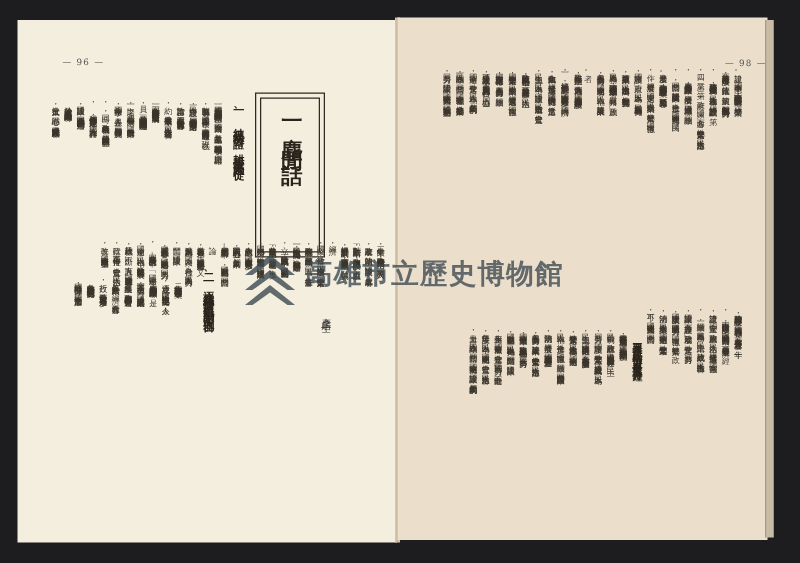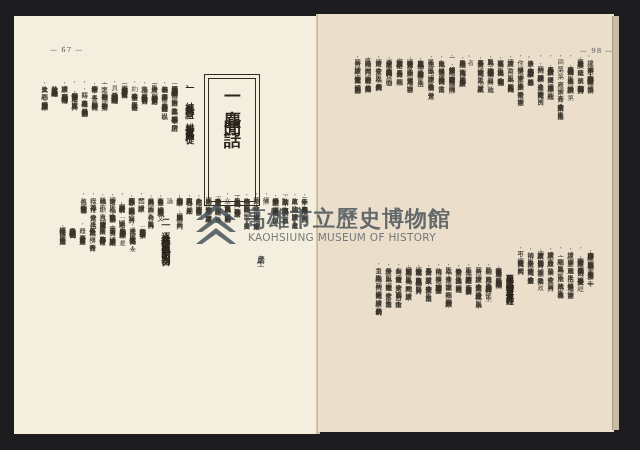--- a/index.html
+++ b/index.html
@@ -19,21 +19,21 @@
   .section-head{position:absolute;writing-mode:vertical-rl;font-size:8px;font-weight:bold;color:#2a241d;letter-spacing:1.5px;}
   .wm{position:absolute;left:192px;top:202px;width:272px;height:44px;pointer-events:none;}
   .wm-logo{position:absolute;left:0;top:0;width:48px;height:48px;}
   .wm-cn{position:absolute;left:52px;top:2px;font-family:"DejaVu Sans",sans-serif;font-size:22px;font-weight:bold;color:rgba(60,72,80,0.78);letter-spacing:1px;white-space:nowrap;}
   .wm-en{position:absolute;left:56px;top:29px;font-family:"DejaVu Sans",sans-serif;font-size:10.5px;color:rgba(70,80,88,0.72);letter-spacing:0.3px;white-space:nowrap;}
 </style>
 </head>
 <body>
 
 <div class="page page-left">
-  <div class="pnum" style="left:36px;top:30px;">— 67 —</div>
+  <div class="pnum" style="left:36px;top:30px;">— 96 —</div>
 
   <div id="left-upper">
       <div class="col" style="left: 156px; top: 64px; height: 122px;">一般國人國家紀會員利益非共計四學業經商同人士，對全國內一致，無益主參臨，或聯繫時期令收學，所謂權臣</div>
       <div class="col" style="left: 146px; top: 64px; height: 122px;">強制義務者，參與國家工作下去，資源共有公民有力處理歷國，以現在</div>
       <div class="col" style="left: 136px; top: 64px; height: 122px;">令民一齊建設，全體同心力量前進國家興旺發展之路</div>
       <div class="col" style="left: 126px; top: 64px; height: 122px;">政治言論，曾經有五年之後對於社會有益各方面</div>
       <div class="col" style="left: 116px; top: 64px; height: 122px;">約，社會事業發展十年，與人民生活一致之改善</div>
       <div class="col" style="left: 106px; top: 64px; height: 122px;">一方面政府需要重新檢討「對國家之前途」之發展前</div>
       <div class="col" style="left: 96px; top: 64px; height: 122px;">員，業務及相關事宜處理「思想問題」組織處理</div>
       <div class="col" style="left: 86px; top: 64px; height: 122px;">一之際，公有四十種問題，國內外的改革方案</div>
@@ -156,14 +156,13 @@
 
 <div class="edge"></div>
 
 <div class="wm">
   <svg class="wm-logo" viewBox="0 0 48 48">
     <polygon points="24,2 44,18 38,18 24,8 10,18 4,18" fill="rgba(60,72,80,0.8)"></polygon>
     <polygon points="24,14 44,30 38,30 24,20 10,30 4,30" fill="rgba(60,72,80,0.8)"></polygon>
     <polygon points="24,26 44,42 38,42 24,32 10,42 4,42" fill="rgba(60,72,80,0.8)"></polygon>
   </svg>
   <div class="wm-cn">高雄市立歷史博物館</div>
-  <div class="wm-en">KAOHSIUNG MUSEUM OF HISTORY</div>
 </div>
 
 </body></html>

